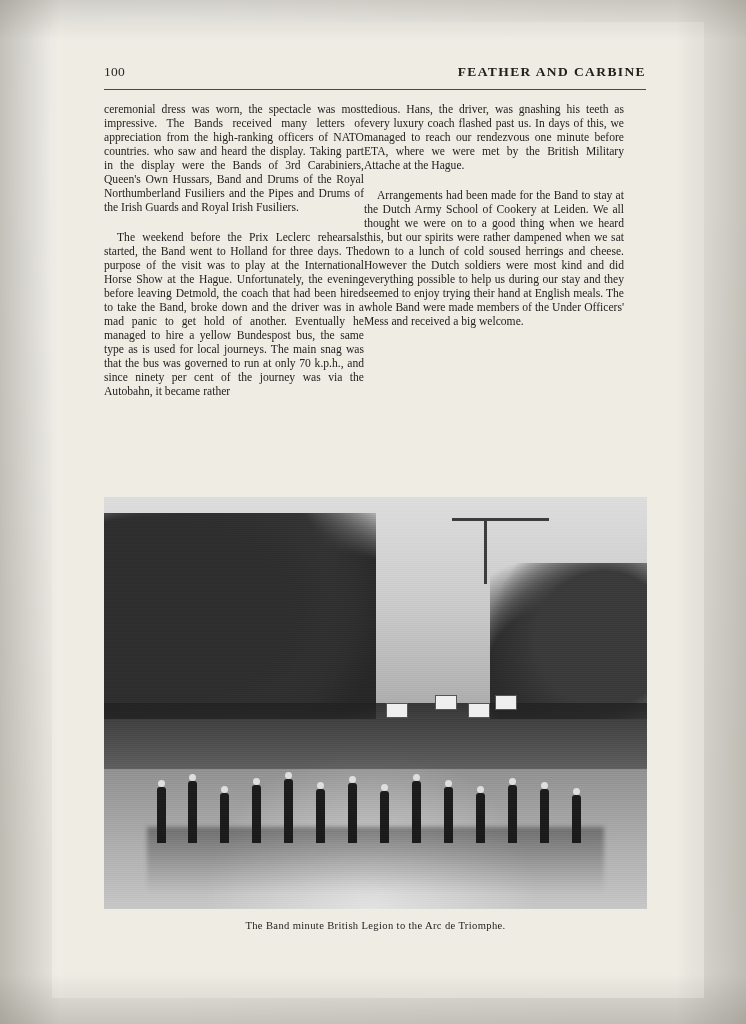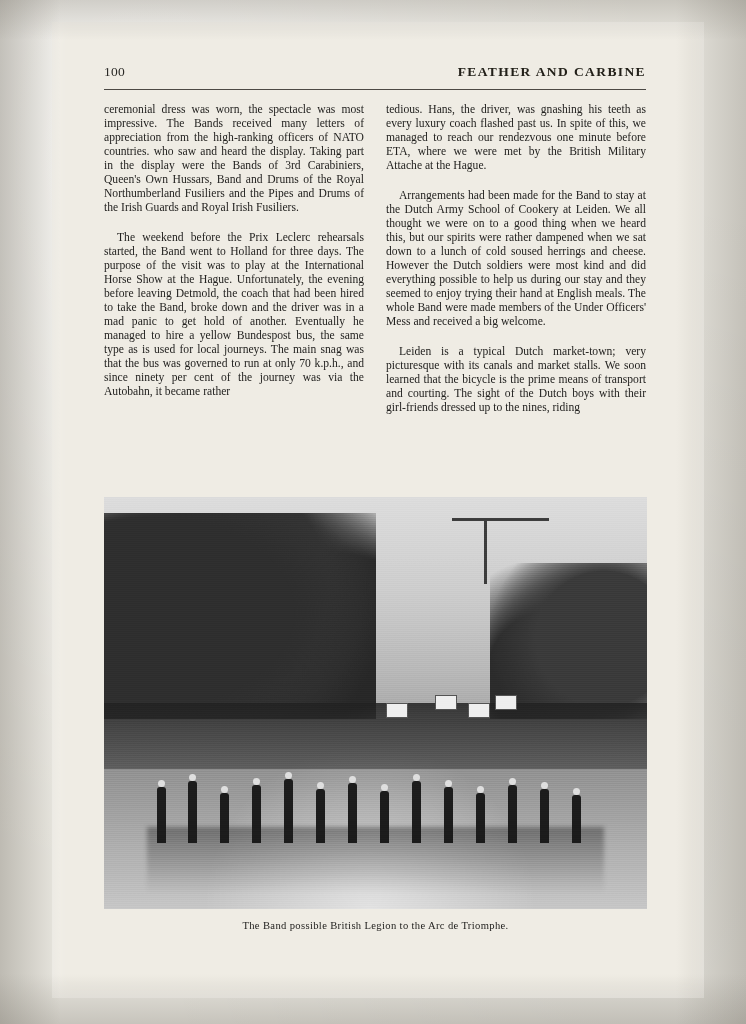--- a/index.html
+++ b/index.html
@@ -99,21 +99,20 @@
     opacity: 0.85;
   }
 
   
   .columns {
     position: absolute;
     left: 104px;
     top: 103px;
     width: 542px;
     display: flex;
-    gap: 22px;
   }
   .col {
     width: 260px;
     font-size: 11.6px;
     line-height: 14.0px;
     color: #232220;
     text-align: justify;
     text-justify: inter-word;
     hyphens: manual;
   }
@@ -271,23 +270,22 @@
       <div class="head-title">FEATHER AND CARBINE</div>
     </div>
     <div class="head-rule"></div>
 
     <div class="columns">
       <div class="col">
         <p>ceremonial dress was worn, the spectacle was most impressive. The Bands received many letters of appreciation from the high-ranking officers of NATO countries. who saw and heard the display. Taking part in the display were the Bands of 3rd Carabiniers, Queen's Own Hussars, Band and Drums of the Royal Northumberland Fusiliers and the Pipes and Drums of the Irish Guards and Royal Irish Fusiliers.</p>
         <p class="indent">The weekend before the Prix Leclerc rehearsals started, the Band went to Holland for three days. The purpose of the visit was to play at the International Horse Show at the Hague. Unfortunately, the evening before leaving Detmold, the coach that had been hired to take the Band, broke down and the driver was in a mad panic to get hold of another. Eventually he managed to hire a yellow Bundespost bus, the same type as is used for local journeys. The main snag was that the bus was governed to run at only 70 k.p.h., and since ninety per cent of the journey was via the Autobahn, it became rather</p>
       </div>
       <div class="col">
-        <p>tedious. Hans, the driver, was gnashing his teeth as every luxury coach flashed past us. In spite of this, we managed to reach our rendezvous one minute before ETA, where we were met by the British Military Attache at the Hague.</p>
+        <p>tedious. Hans, the driver, was gnashing his teeth as every luxury coach flashed past us. In days of this, we managed to reach our rendezvous one minute before ETA, where we were met by the British Military Attache at the Hague.</p>
         <p class="indent">Arrangements had been made for the Band to stay at the Dutch Army School of Cookery at Leiden. We all thought we were on to a good thing when we heard this, but our spirits were rather dampened when we sat down to a lunch of cold soused herrings and cheese. However the Dutch soldiers were most kind and did everything possible to help us during our stay and they seemed to enjoy trying their hand at English meals. The whole Band were made members of the Under Officers' Mess and received a big welcome.</p>
-        <p class="indent">Leiden is a typical Dutch market-town; very picturesque with its canals and market stalls. We soon learned that the bicycle is the prime means of transport and courting. The sight of the Dutch boys with their girl-friends dressed up to the nines, riding</p>
       </div>
     </div>
 
     <div class="figure">
       <div class="photo">
         <div class="sky"></div>
         <div class="building-left"></div>
         <div class="building-right"></div>
         <div class="crane"></div>
         <div class="crane-mast"></div>
@@ -315,21 +313,21 @@
           <div class="marcher" style="left:65%; height:56px;"></div>
           <div class="marcher" style="left:72%; height:50px;"></div>
           <div class="marcher" style="left:79%; height:58px;"></div>
           <div class="marcher" style="left:86%; height:54px;"></div>
           <div class="marcher" style="left:93%; height:48px;"></div>
         </div>
 
         <div class="reflection"></div>
         <div class="photo-grain"></div>
       </div>
-      <div class="caption">The Band possible British Legion to the Arc de Triomphe.</div>
+      <div class="caption">The Band minute British Legion to the Arc de Triomphe.</div>
     </div>
 
   </div>
 
   <div class="scan-edge-left"></div>
   <div class="scan-edge-right"></div>
   <div class="scan-edge-top"></div>
   <div class="scan-edge-bottom"></div>
 </div>
 

